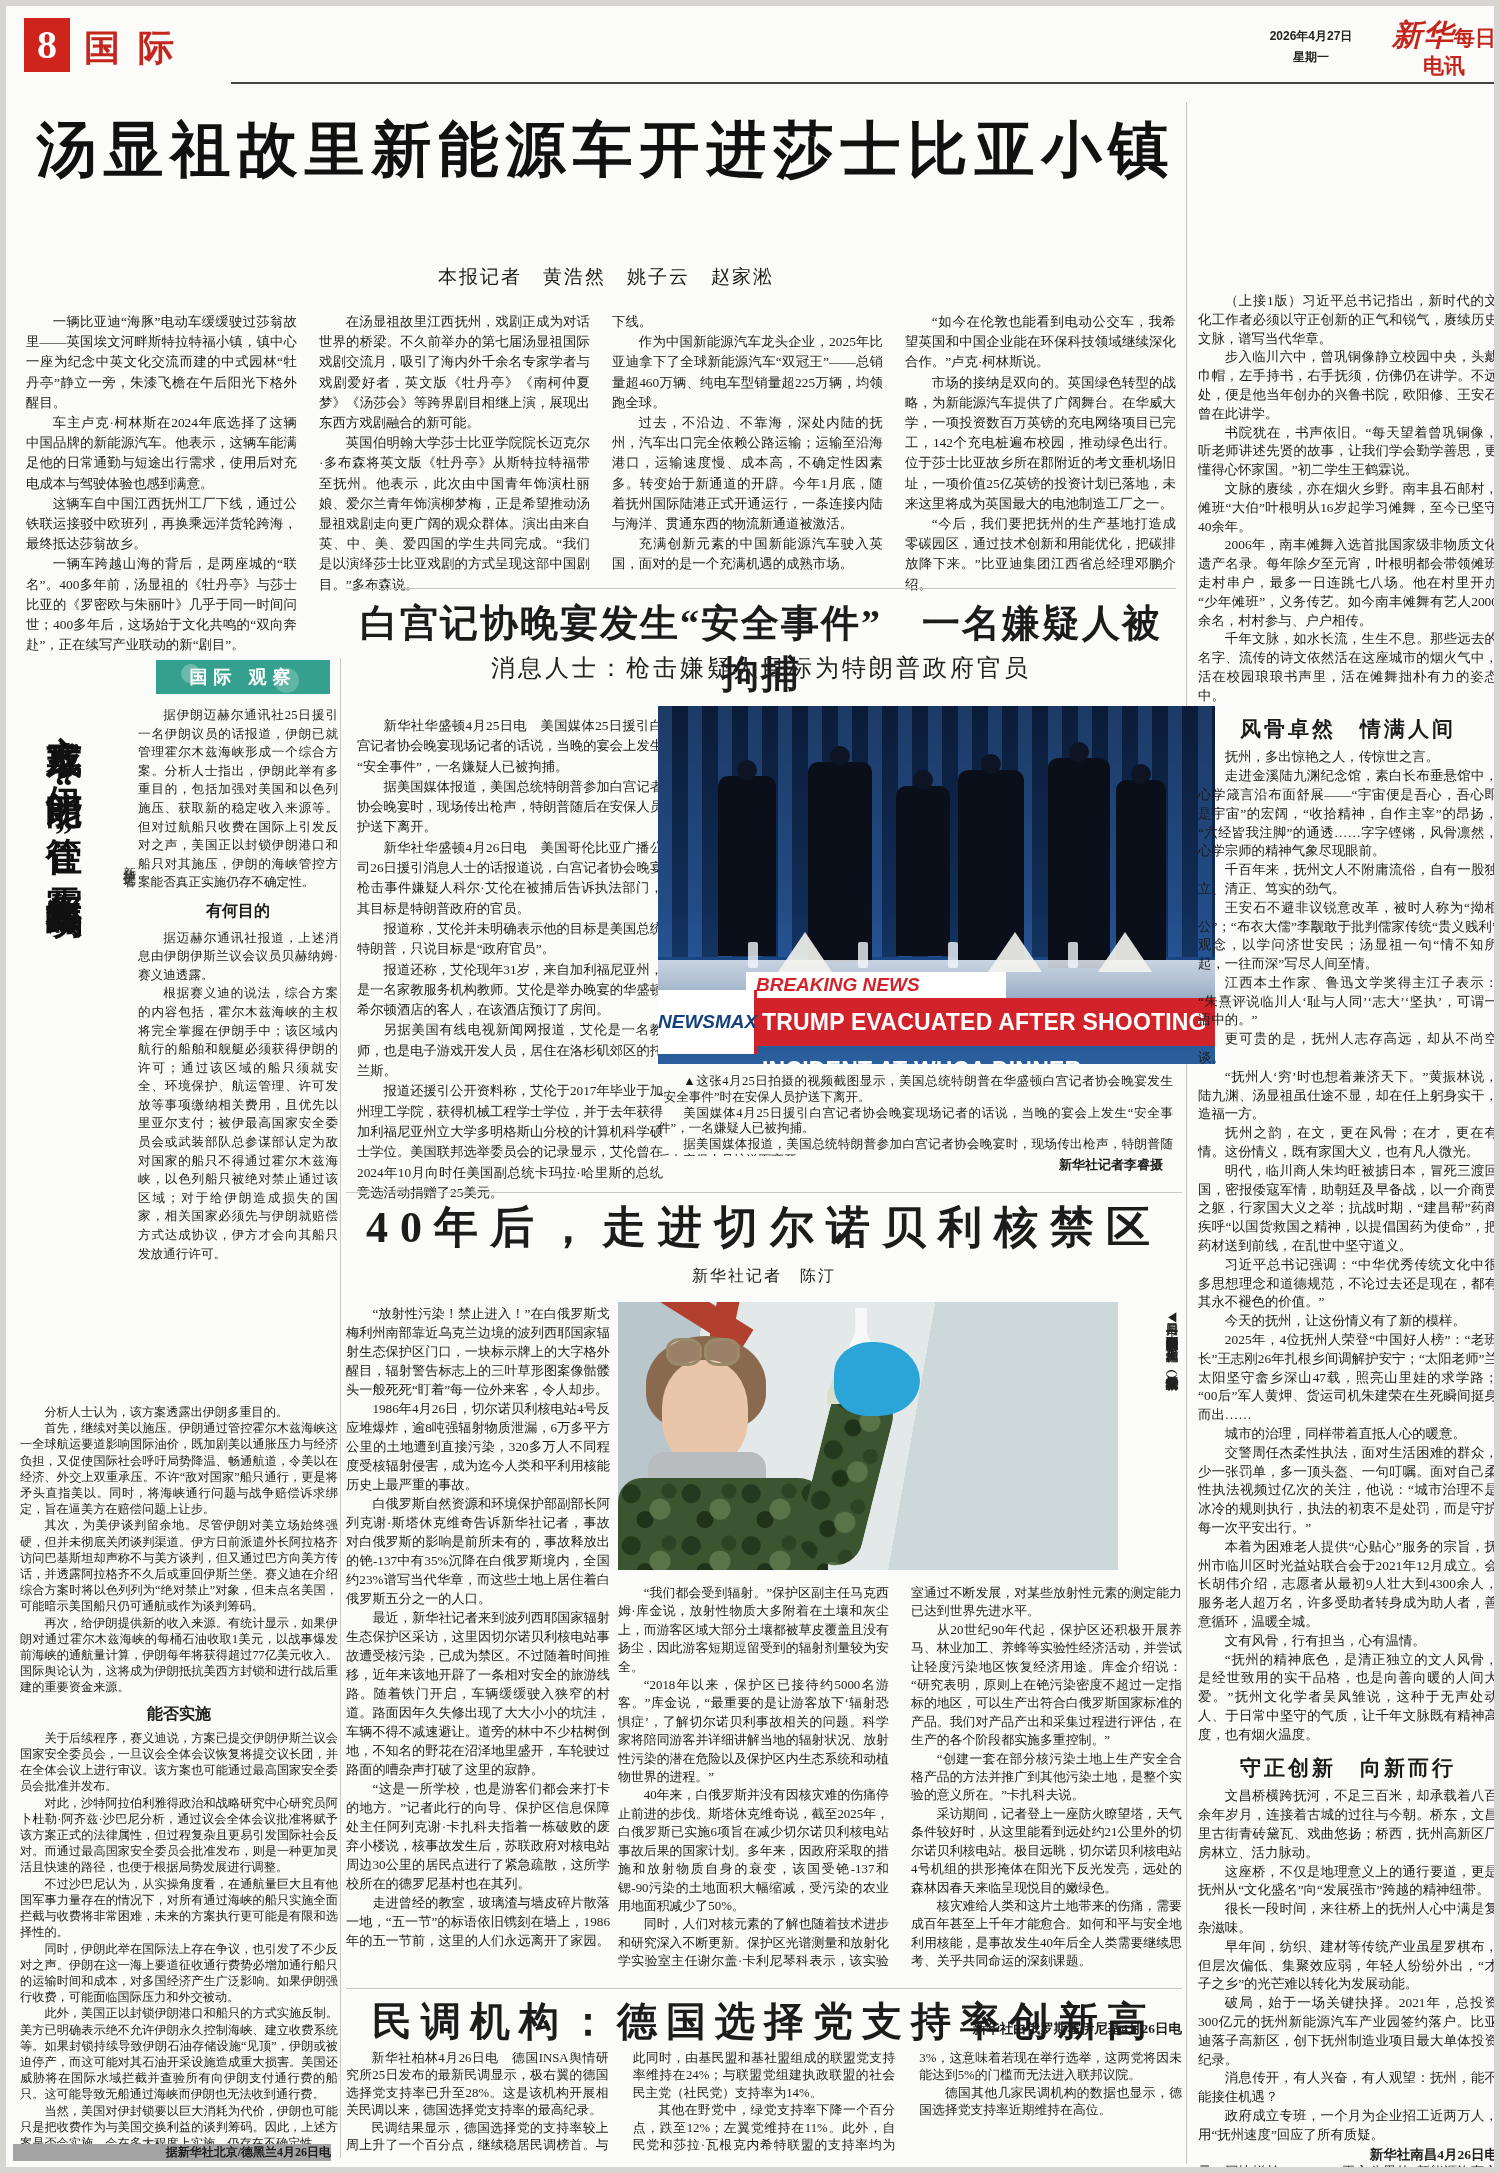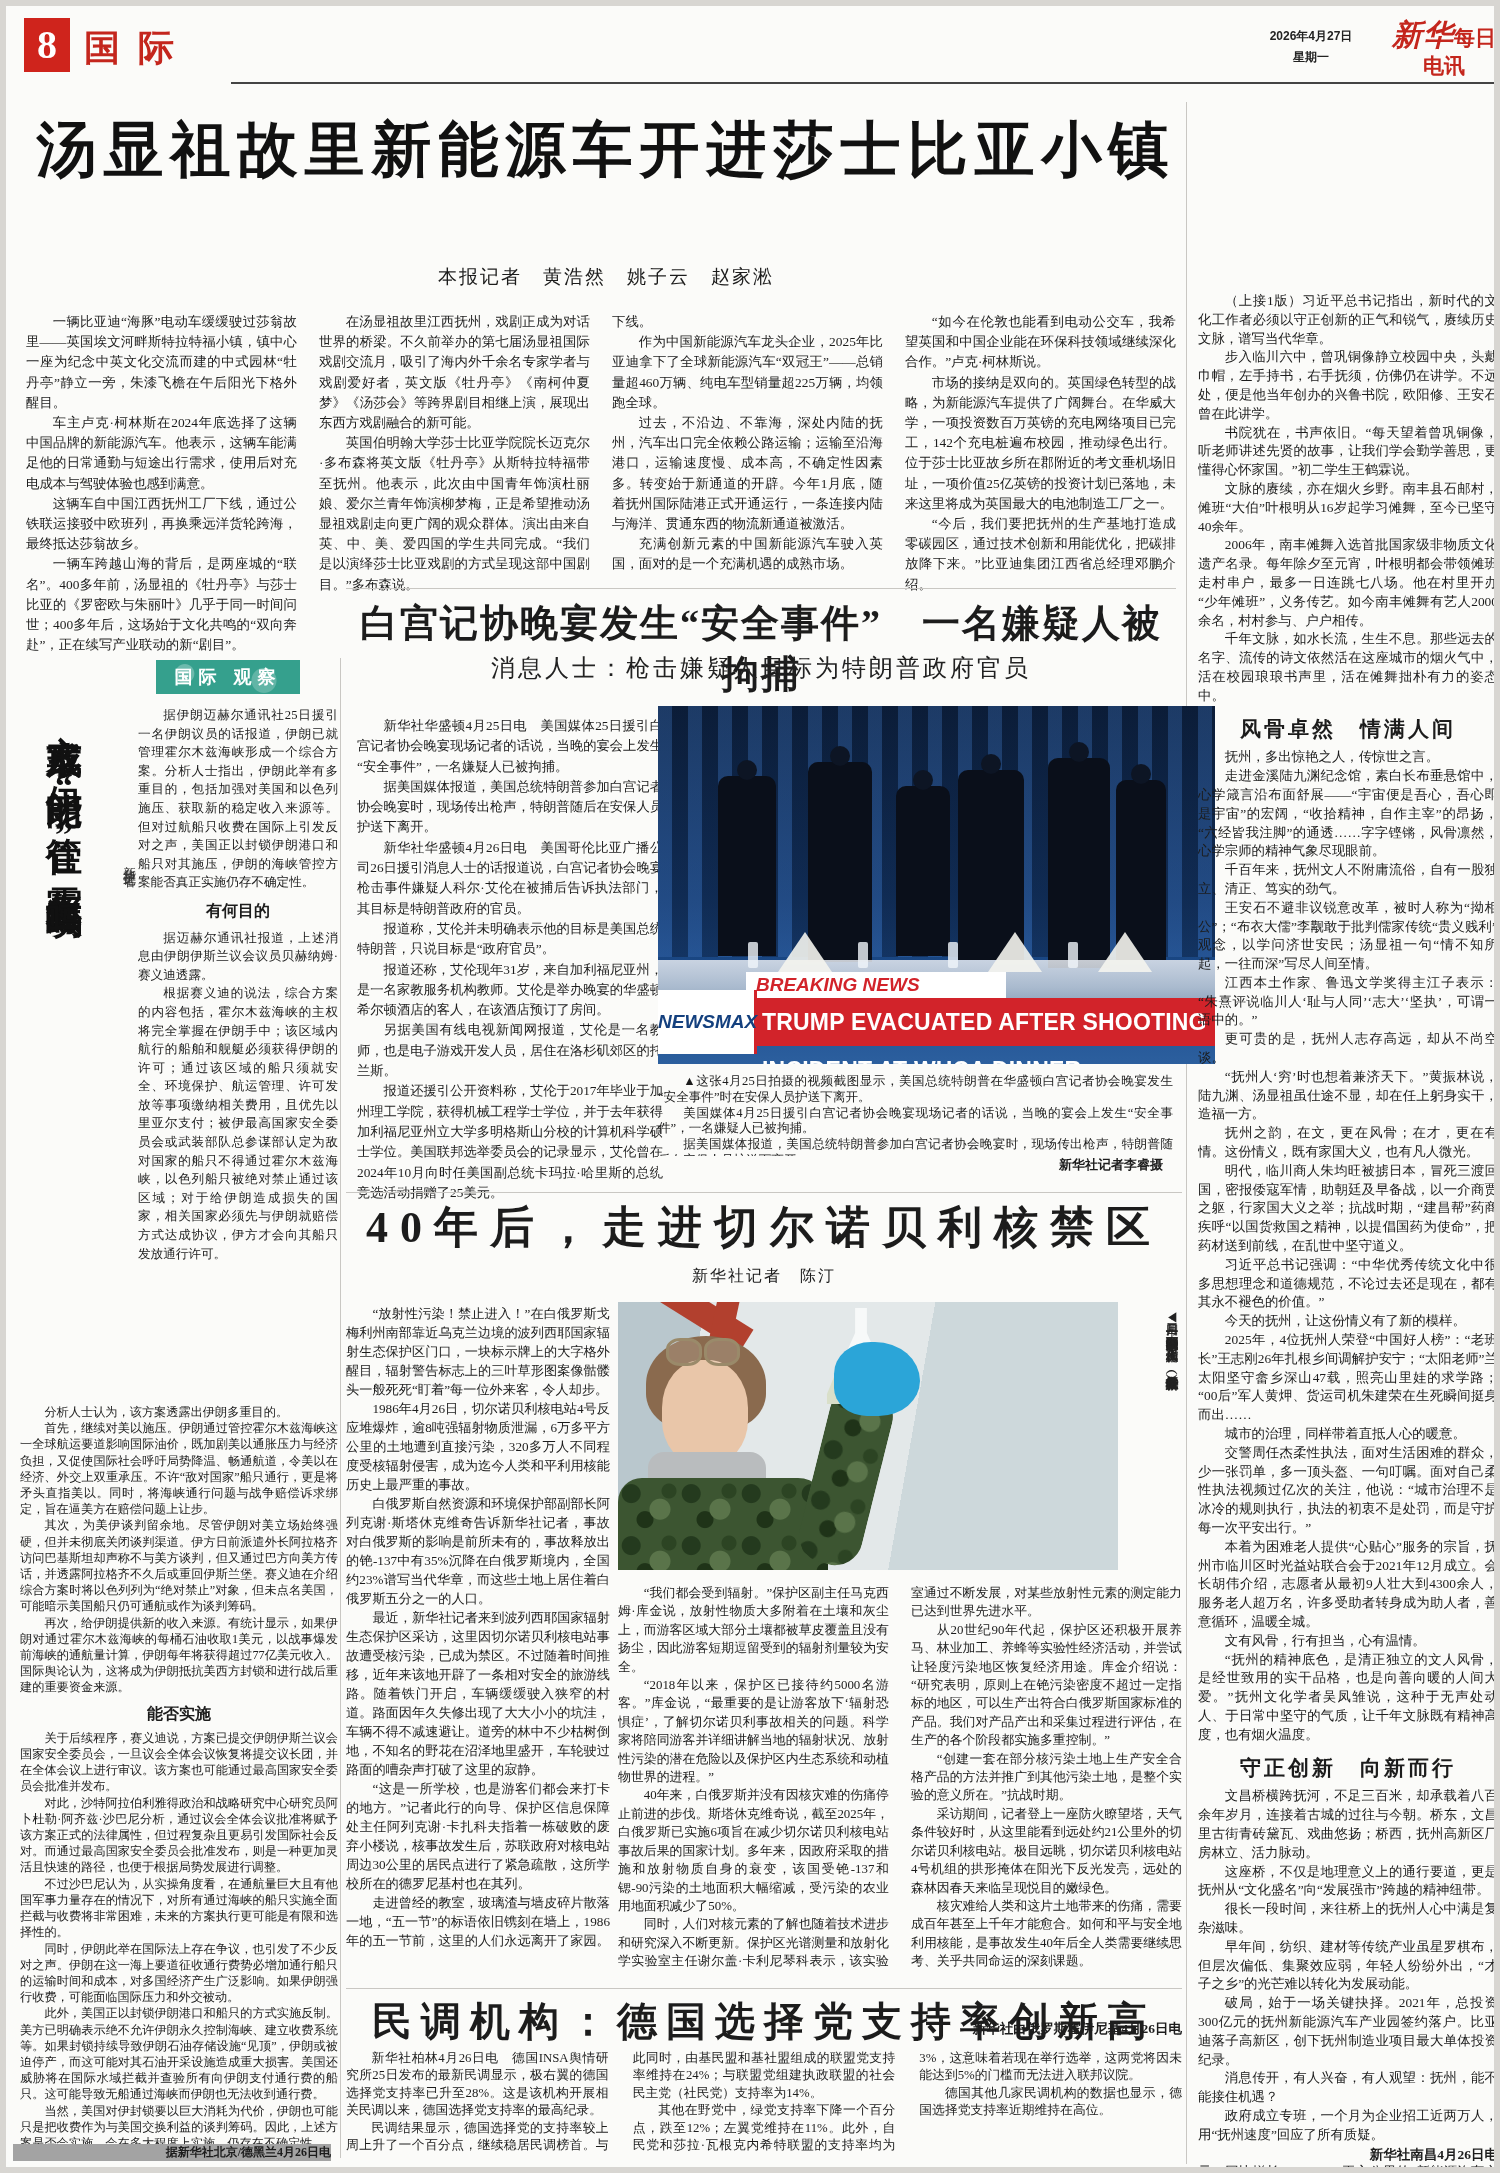--- a/index.html
+++ b/index.html
@@ -21,21 +21,21 @@
   .bp{margin:0;text-indent:2em;text-align:justify;}
   .noind{text-indent:0;}
   .bold{font-weight:bold;}
   
   .lead-headline{left:30px;top:104px;width:1140px;text-align:center;font-size:60px;font-weight:bold;
                  letter-spacing:7px;color:#111;}
   .lead-byline{left:30px;top:258px;width:1140px;text-align:center;font-size:19px;letter-spacing:2px;}
   .lead-body{left:20px;top:306px;width:1150px;height:356px;display:flex;gap:22px;overflow:hidden;}
   .lead-col{flex:1;font-size:13.4px;line-height:20.2px;overflow:hidden;}
   
-  .obs-badge{left:150px;top:654px;width:144px;height:34px;background:#35a08d;color:#fff;
+  .obs-badge{left:150px;top:654px;width:174px;height:34px;background:#35a08d;color:#fff;
              text-align:center;font:bold 18px/34px "Liberation Sans",sans-serif;letter-spacing:6px;
              background-image:radial-gradient(circle at 20% 40%,rgba(255,255,255,.28) 0 9px,rgba(255,255,255,0) 10px),
                               radial-gradient(circle at 75% 60%,rgba(255,255,255,.22) 0 12px,rgba(255,255,255,0) 13px);}
   .obs-toprow{left:14px;top:700px;width:318px;height:692px;display:flex;overflow:hidden;}
   .vert{writing-mode:vertical-rl;text-orientation:upright;}
   .obs-vhead{width:88px;font-size:36px;font-weight:bold;letter-spacing:3px;line-height:88px;color:#111;}
   .obs-reporter{width:30px;font-size:13px;letter-spacing:2px;padding-top:150px;color:#333;}
   .obs-introcol{flex:1;font-size:12.6px;line-height:18.6px;overflow:hidden;}
   .obs-subhead{text-align:center;font-family:"Liberation Sans",sans-serif;font-weight:bold;font-size:16px;
                margin:10px 0 8px 0;text-indent:0;}
@@ -231,21 +231,21 @@
   <div class="abs cher-vcaption vert">
     <span>◀四月二十二日，在白俄罗斯波列西耶国家辐射生态保护区，工作人员检测样本。</span>
     <span class="bold">新华社发（任科夫摄）</span>
   </div>
   <div class="abs cher-rest">
       <p class="bp">“我们都会受到辐射。”保护区副主任马克西姆·库金说，放射性物质大多附着在土壤和灰尘上，而游客区域大部分土壤都被草皮覆盖且没有扬尘，因此游客短期逗留受到的辐射剂量较为安全。</p>
       <p class="bp">“2018年以来，保护区已接待约5000名游客。”库金说，“最重要的是让游客放下‘辐射恐惧症’，了解切尔诺贝利事故相关的问题。科学家将陪同游客并详细讲解当地的辐射状况、放射性污染的潜在危险以及保护区内生态系统和动植物世界的进程。”</p>
       <p class="bp">40年来，白俄罗斯并没有因核灾难的伤痛停止前进的步伐。斯塔休克维奇说，截至2025年，白俄罗斯已实施6项旨在减少切尔诺贝利核电站事故后果的国家计划。多年来，因政府采取的措施和放射物质自身的衰变，该国受铯-137和锶-90污染的土地面积大幅缩减，受污染的农业用地面积减少了50%。</p>
       <p class="bp">同时，人们对核元素的了解也随着技术进步和研究深入不断更新。保护区光谱测量和放射化学实验室主任谢尔盖·卡利尼琴科表示，该实验室通过不断发展，对某些放射性元素的测定能力已达到世界先进水平。</p>
       <p class="bp">从20世纪90年代起，保护区还积极开展养马、林业加工、养蜂等实验性经济活动，并尝试让轻度污染地区恢复经济用途。库金介绍说：“研究表明，原则上在铯污染密度不超过一定指标的地区，可以生产出符合白俄罗斯国家标准的产品。我们对产品产出和采集过程进行评估，在生产的各个阶段都实施多重控制。”</p>
-      <p class="bp">“创建一套在部分核污染土地上生产安全合格产品的方法并推广到其他污染土地，是整个实验的意义所在。”抗战时期。</p>
+      <p class="bp">“创建一套在部分核污染土地上生产安全合格产品的方法并推广到其他污染土地，是整个实验的意义所在。”卡扎科夫说。</p>
       <p class="bp">采访期间，记者登上一座防火瞭望塔，天气条件较好时，从这里能看到远处约21公里外的切尔诺贝利核电站。极目远眺，切尔诺贝利核电站4号机组的拱形掩体在阳光下反光发亮，远处的森林因春天来临呈现悦目的嫩绿色。</p>
       <p class="bp">核灾难给人类和这片土地带来的伤痛，需要成百年甚至上千年才能愈合。如何和平与安全地利用核能，是事故发生40年后全人类需要继续思考、关乎共同命运的深刻课题。</p>
     </div>
   <div class="abs cher-dateline">新华社白俄罗斯霍伊尼基4月26日电</div>
 
   <div class="abs thinrule" style="left:340px;top:1982px;width:836px;height:1px;"></div>
   <div class="abs ger-headline">民调机构：德国选择党支持率创新高</div>
   <div class="abs ger-body">
       <p class="bp">新华社柏林4月26日电　德国INSA舆情研究所25日发布的最新民调显示，极右翼的德国选择党支持率已升至28%。这是该机构开展相关民调以来，德国选择党支持率的最高纪录。</p>
       <p class="bp">民调结果显示，德国选择党的支持率较上周上升了一个百分点，继续稳居民调榜首。与此同时，由基民盟和基社盟组成的联盟党支持率维持在24%；与联盟党组建执政联盟的社会民主党（社民党）支持率为14%。</p>

